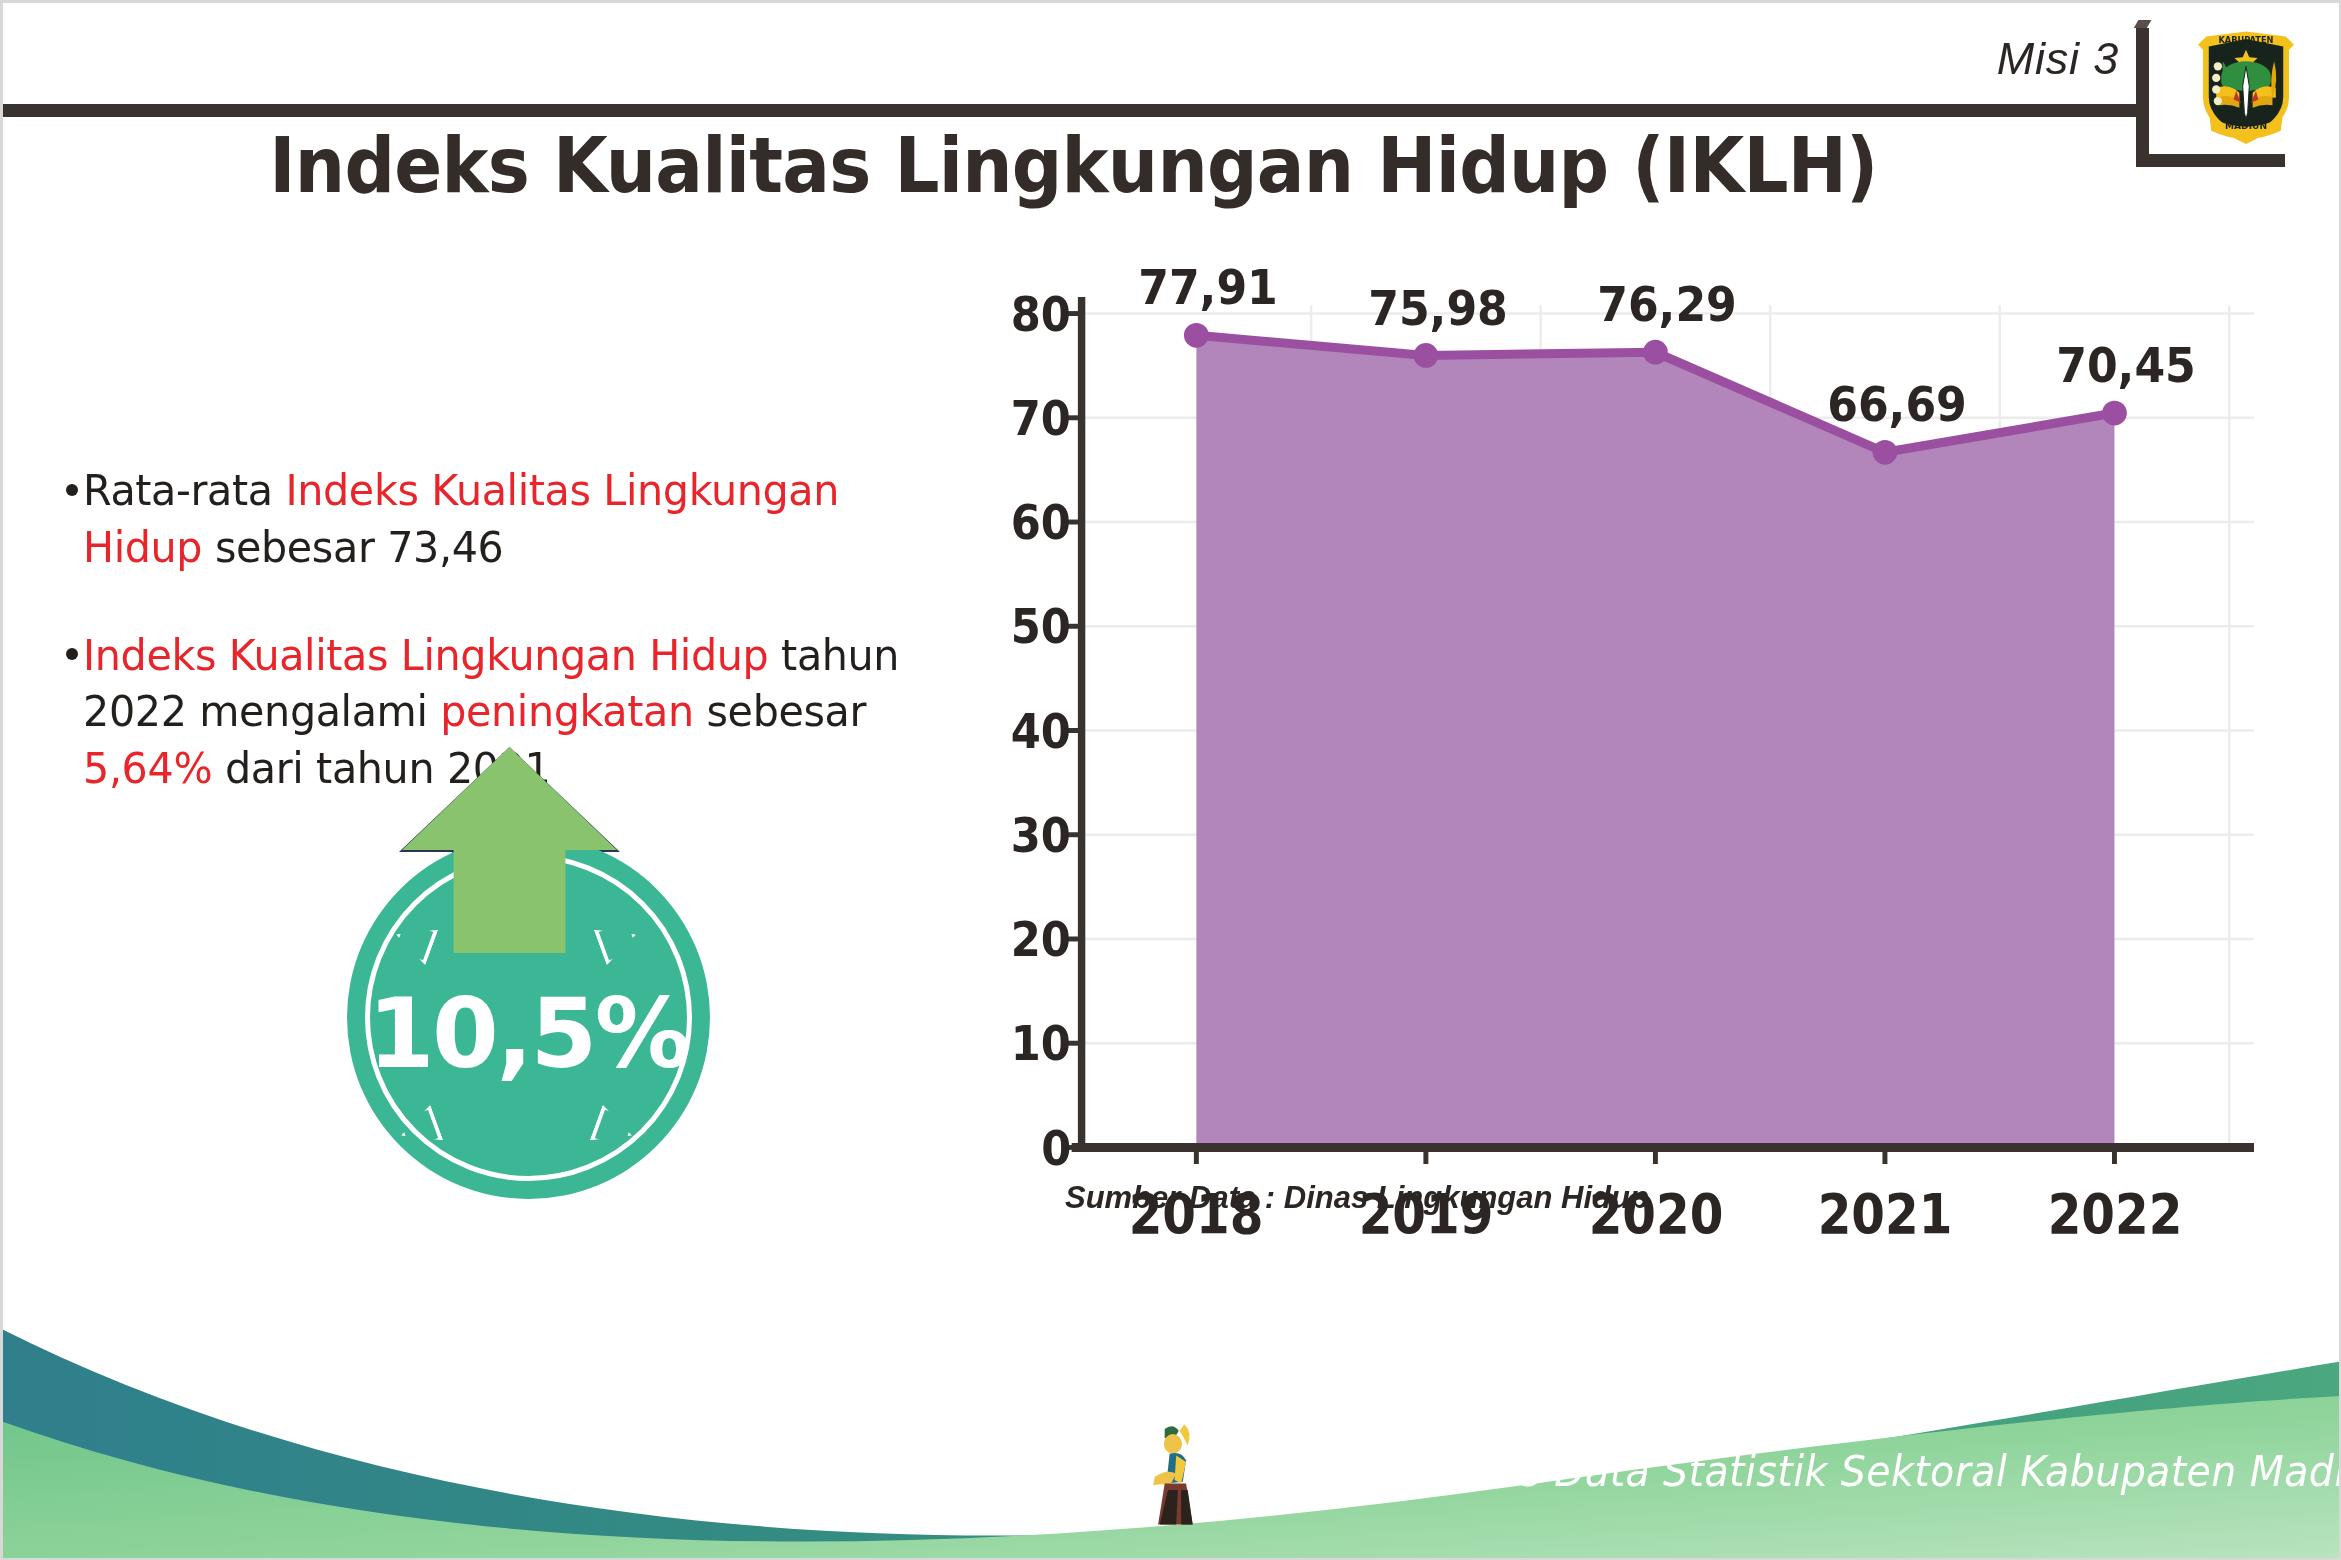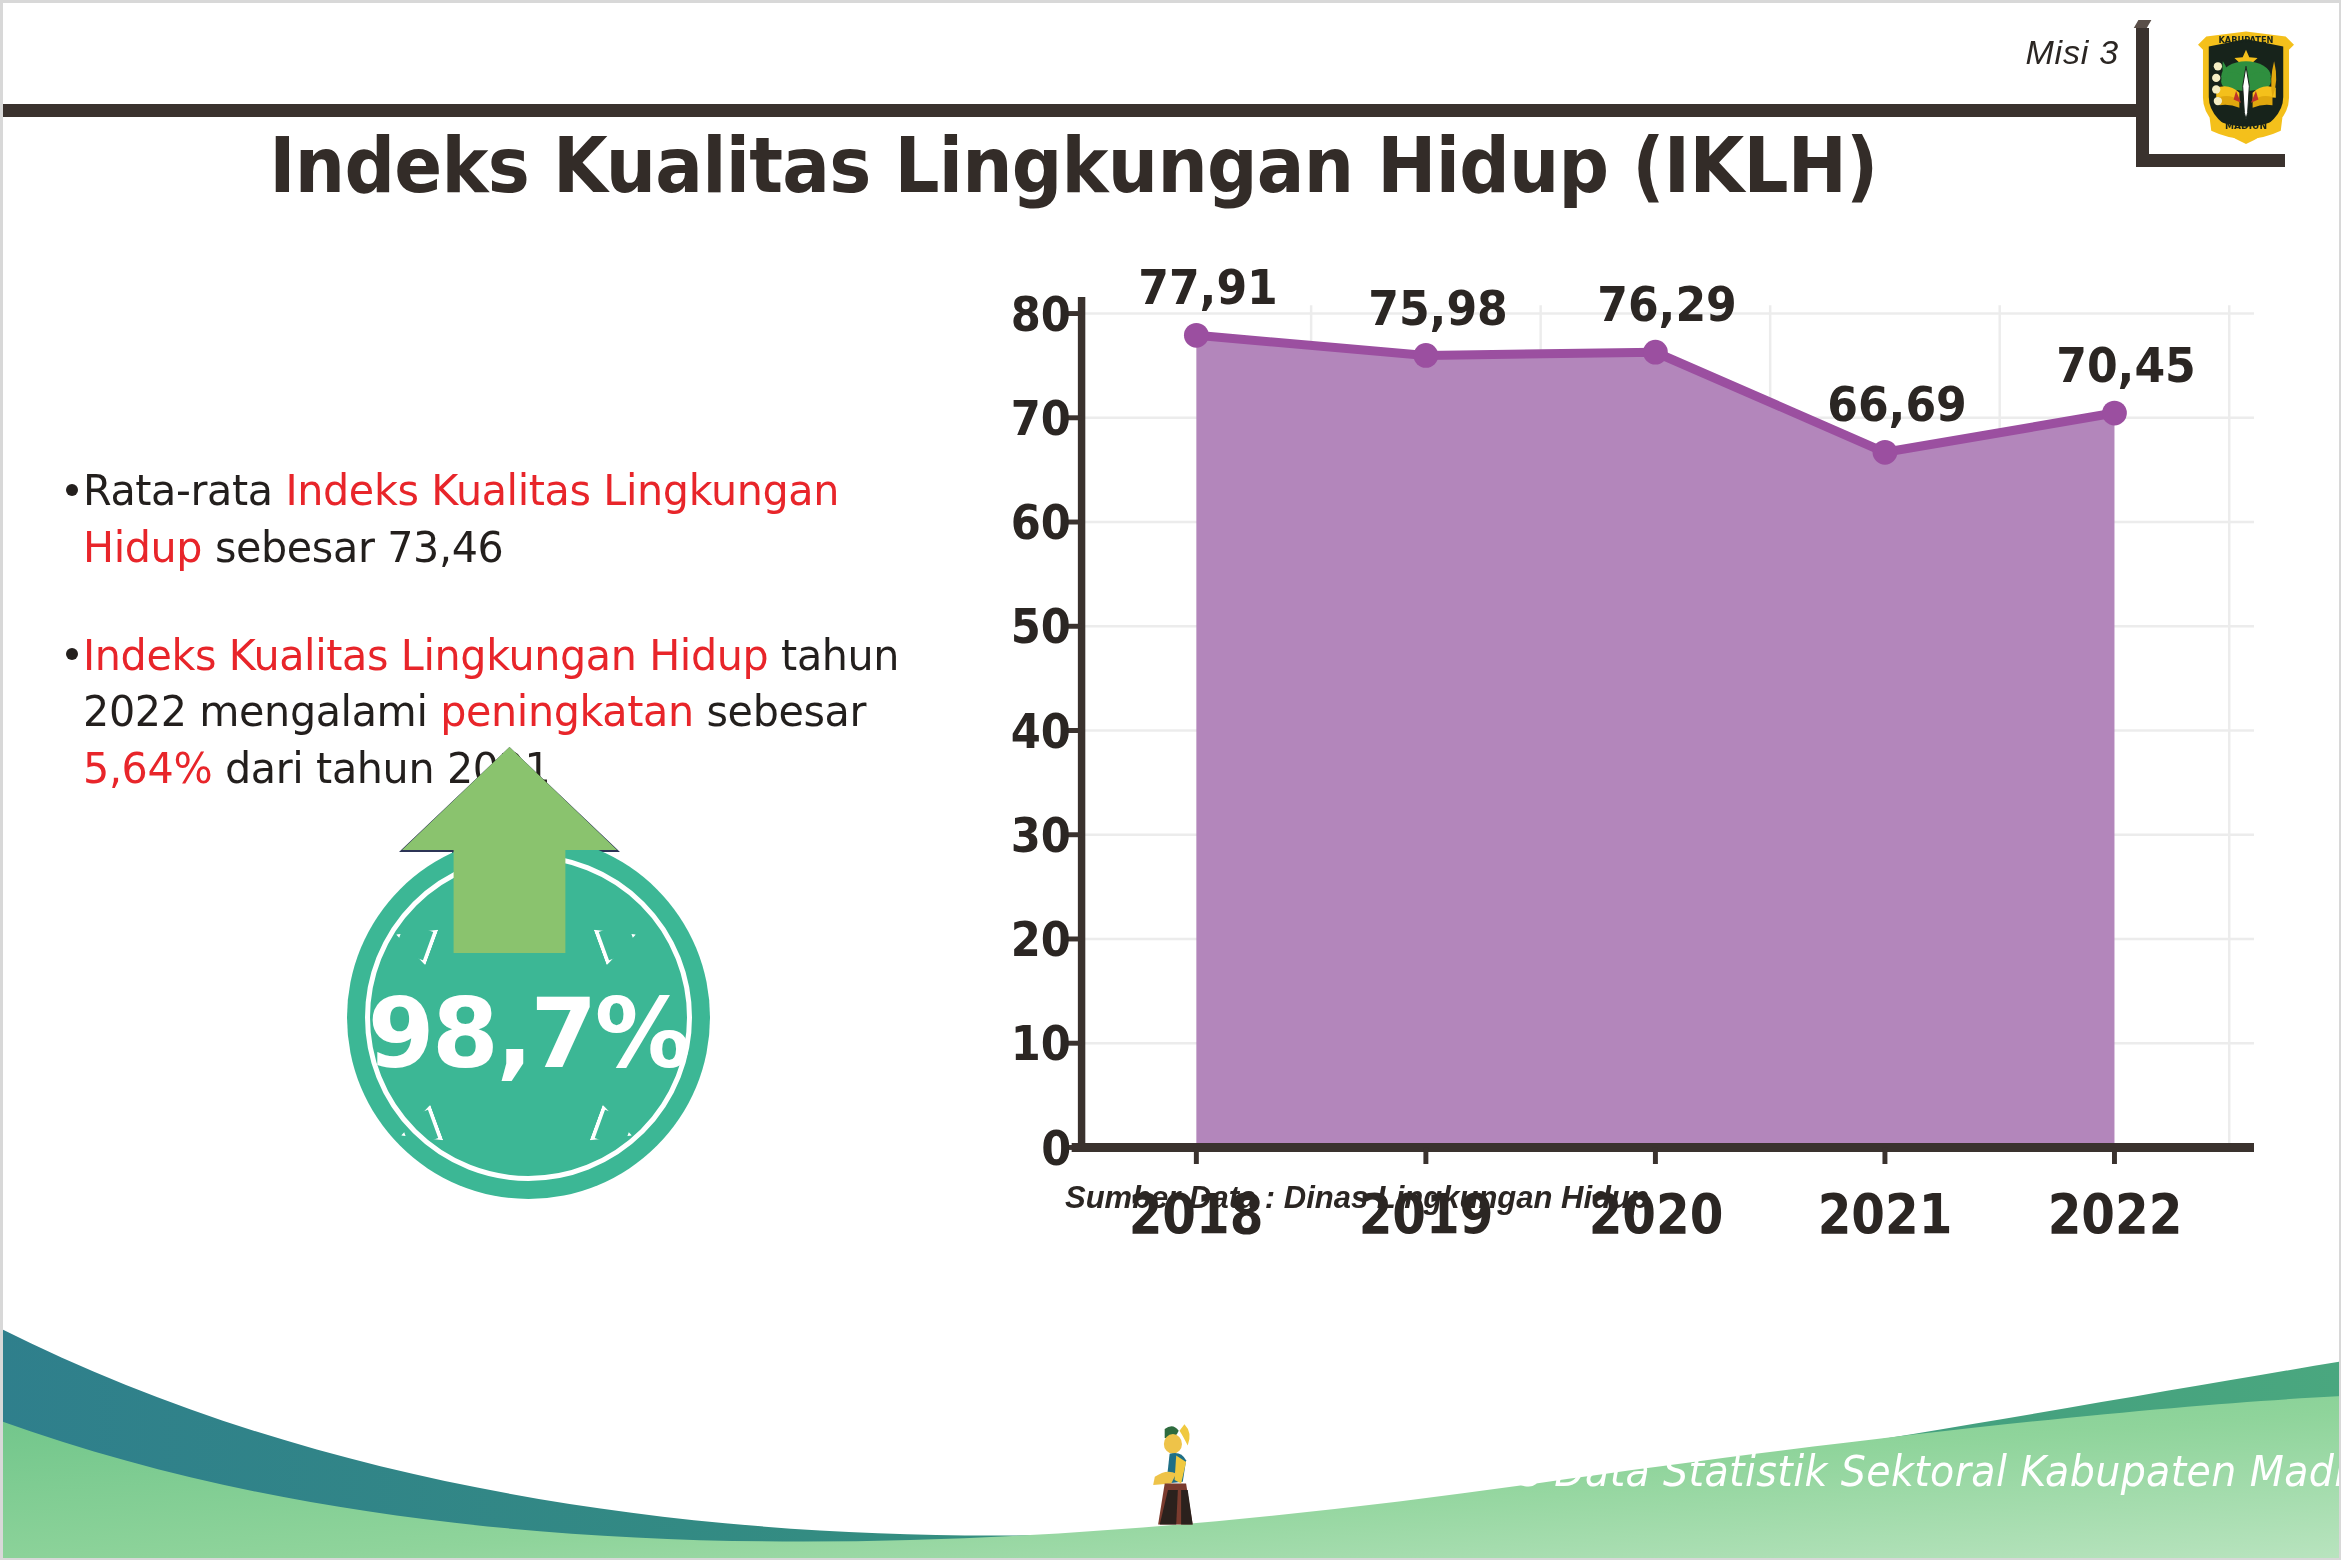--- a/index.html
+++ b/index.html
@@ -14,21 +14,21 @@
 
   
   #header-bar { position:absolute; left:0; top:0; width:2342px; height:173px; }
   #header-rule {
     position:absolute; left:0; top:104px; width:2144px; height:13.2px;
     background:#3a322e;
   }
   #header-misi {
     position:absolute; right:223px; top:33px;
     font-family:"Liberation Sans", sans-serif;
-    font-style:italic; font-size:34px; color:#2b2623; letter-spacing:0.8px;
+    font-style:italic; font-size:45px; color:#2b2623; letter-spacing:0.8px;
     white-space:nowrap;
   }
   
   #logo-bracket { position:absolute; left:2136px; top:28px; width:149px; height:139px; }
   #logo-bracket .vbar {
     position:absolute; left:0; top:0; width:13.2px; height:139px; background:#3a322e;
   }
   #logo-bracket .hbar {
     position:absolute; left:0; bottom:0; width:149px; height:13.2px; background:#3a322e;
   }
@@ -222,21 +222,21 @@
 
 <div id="badge-wrap">
   <div id="badge-arrow-outline" style="background: rgb(44, 52, 86);"></div>
   <div id="badge-circle" style="background: rgb(60, 183, 149);"></div>
   <div id="badge-ring"></div>
   <div class="tri tri-tl"></div>
   <div class="tri tri-tr"></div>
   <div class="tri tri-bl"></div>
   <div class="tri tri-br"></div>
   <div id="badge-arrow" style="background: rgb(138, 195, 110);"></div>
-  <div id="badge-value">98,7%</div>
+  <div id="badge-value">10,5%</div>
 </div>
 
 <div id="chart-region">
   <svg id="chart-svg" viewBox="0 0 1560 1050" width="1288" height="867">
       <line x1="140" y1="903.75" x2="1570" y2="903.75" stroke="#ececec" stroke-width="3"></line>
       <line x1="140" y1="777.5" x2="1570" y2="777.5" stroke="#ececec" stroke-width="3"></line>
       <line x1="140" y1="651.25" x2="1570" y2="651.25" stroke="#ececec" stroke-width="3"></line>
       <line x1="140" y1="525" x2="1570" y2="525" stroke="#ececec" stroke-width="3"></line>
       <line x1="140" y1="398.75" x2="1570" y2="398.75" stroke="#ececec" stroke-width="3"></line>
       <line x1="140" y1="272.5" x2="1570" y2="272.5" stroke="#ececec" stroke-width="3"></line>

